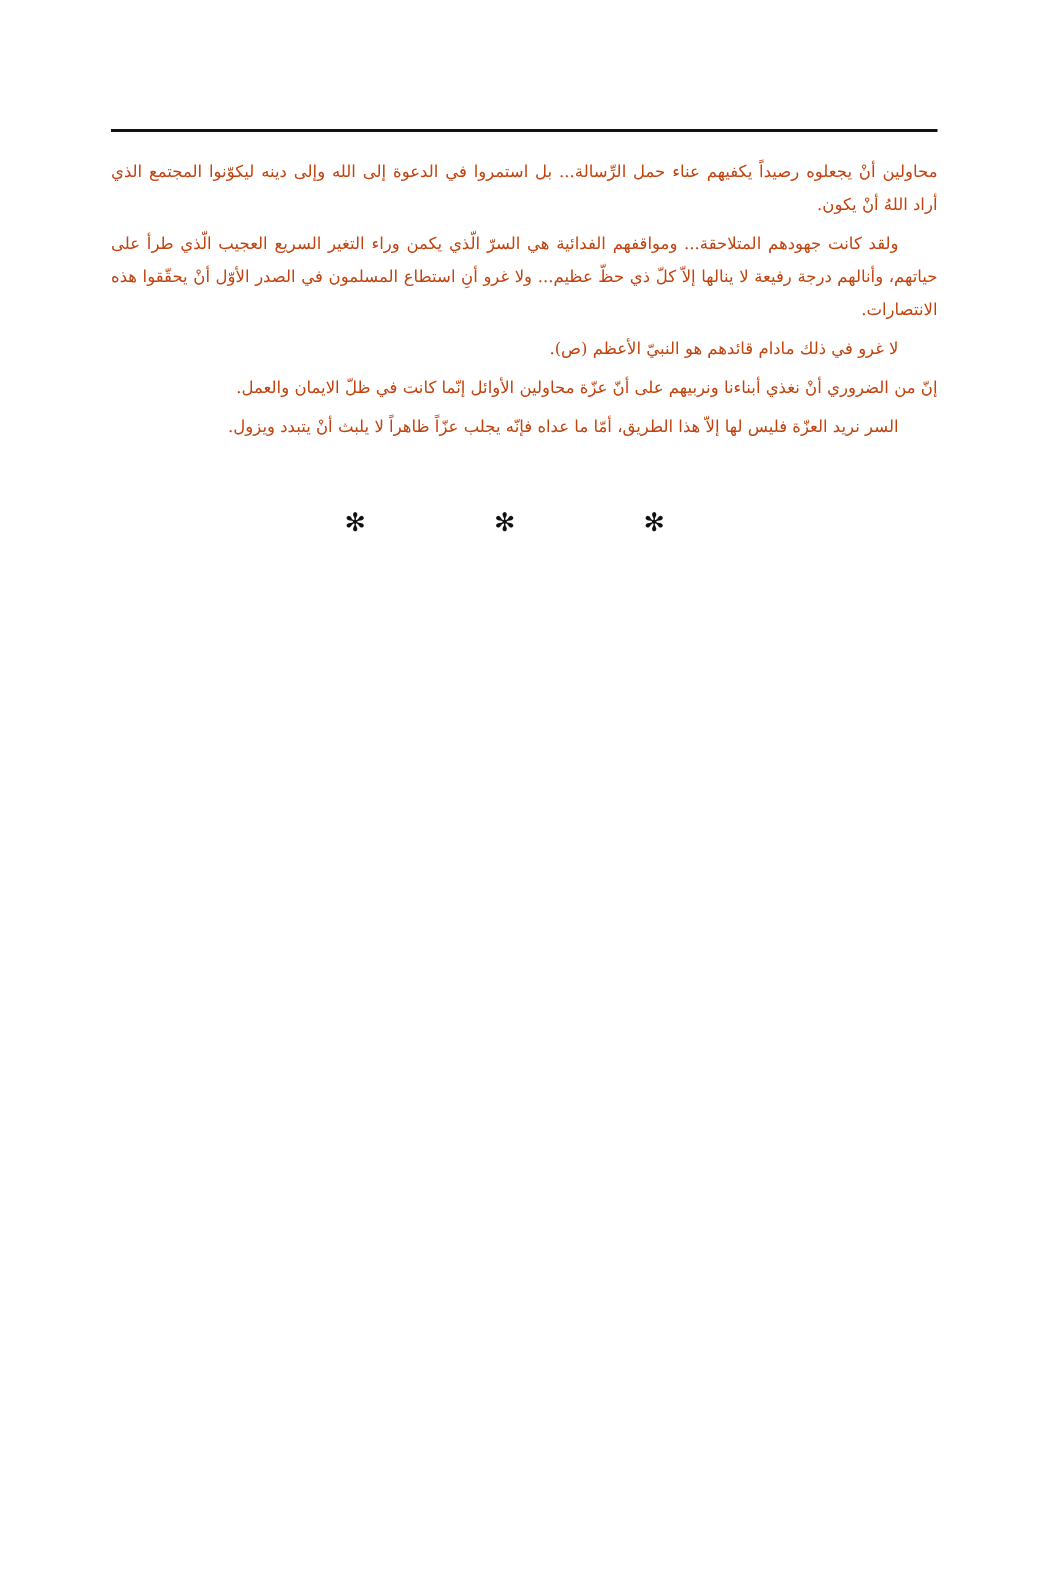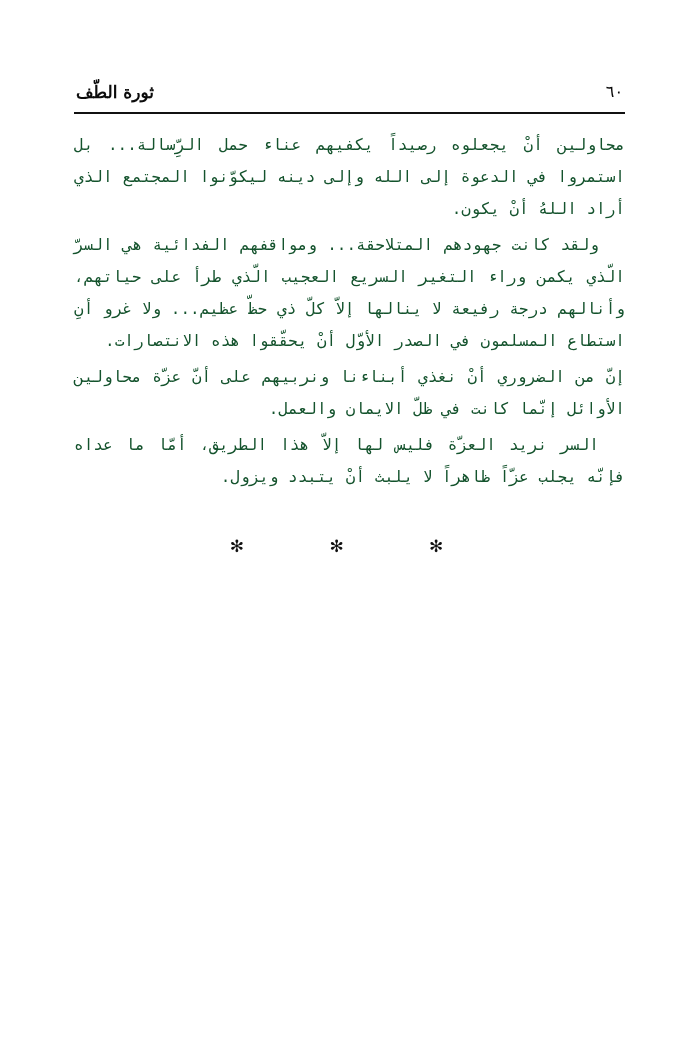--- a/index.html
+++ b/index.html
@@ -45,24 +45,23 @@
   }
   .rule {
     height: 2px;
     background: #111111;
     margin: 4px 0 16px 0;
   }
   .body-text {
     direction: rtl;
     text-align: justify;
     text-justify: inter-word;
-    font-size: 16px;
+    font-size: 11px;
     line-height: 2.0;
-    color: #14532d;
-    font-family: Liberation Mono, monospace;
+    color: #c2410c;
   }
   .para {
     margin: 0 0 4px 0;
     text-indent: 0;
   }
   .para.indent {
     text-indent: 26px;
   }
   .stars {
     margin-top: 42px;
@@ -78,30 +77,27 @@
   }
   .footer-space {
     height: 120px;
   }
 </style>
 </head>
 <body>
 
 <div class="page">
 
-  <div class="header">
-    <div class="book-title">ثورة الطّف</div>
-    <div class="page-number">٦٠</div>
-  </div>
 
   <div class="rule"></div>
 
   <div class="body-text">
     <p class="para">محاولين أنْ يجعلوه رصيداً يكفيهم عناء حمل الرِّسالة... بل استمروا في الدعوة إلى الله وإلى دينه ليكوّنوا المجتمع الذي أراد اللهُ أنْ يكون.</p>
     <p class="para indent">ولقد كانت جهودهم المتلاحقة... ومواقفهم الفدائية هي السرّ الّذي يكمن وراء التغير السريع العجيب الّذي طرأ على حياتهم، وأنالهم درجة رفيعة لا ينالها إلاّ كلّ ذي حظّ عظيم... ولا غرو أنِ استطاع المسلمون في الصدر الأوّل أنْ يحقّقوا هذه الانتصارات.</p>
+    <p class="para indent">لا غرو في ذلك مادام قائدهم هو النبيّ الأعظم (ص).</p>
     <p class="para">إنّ من الضروري أنْ نغذي أبناءنا ونربيهم على أنّ عزّة محاولين الأوائل إنّما كانت في ظلّ الايمان والعمل.</p>
     <p class="para indent">السر نريد العزّة فليس لها إلاّ هذا الطريق، أمّا ما عداه فإنّه يجلب عزّاً ظاهراً لا يلبث أنْ يتبدد ويزول.</p>
   </div>
 
   <div class="stars">
     <span>✻</span>
     <span>✻</span>
     <span>✻</span>
   </div>
 

